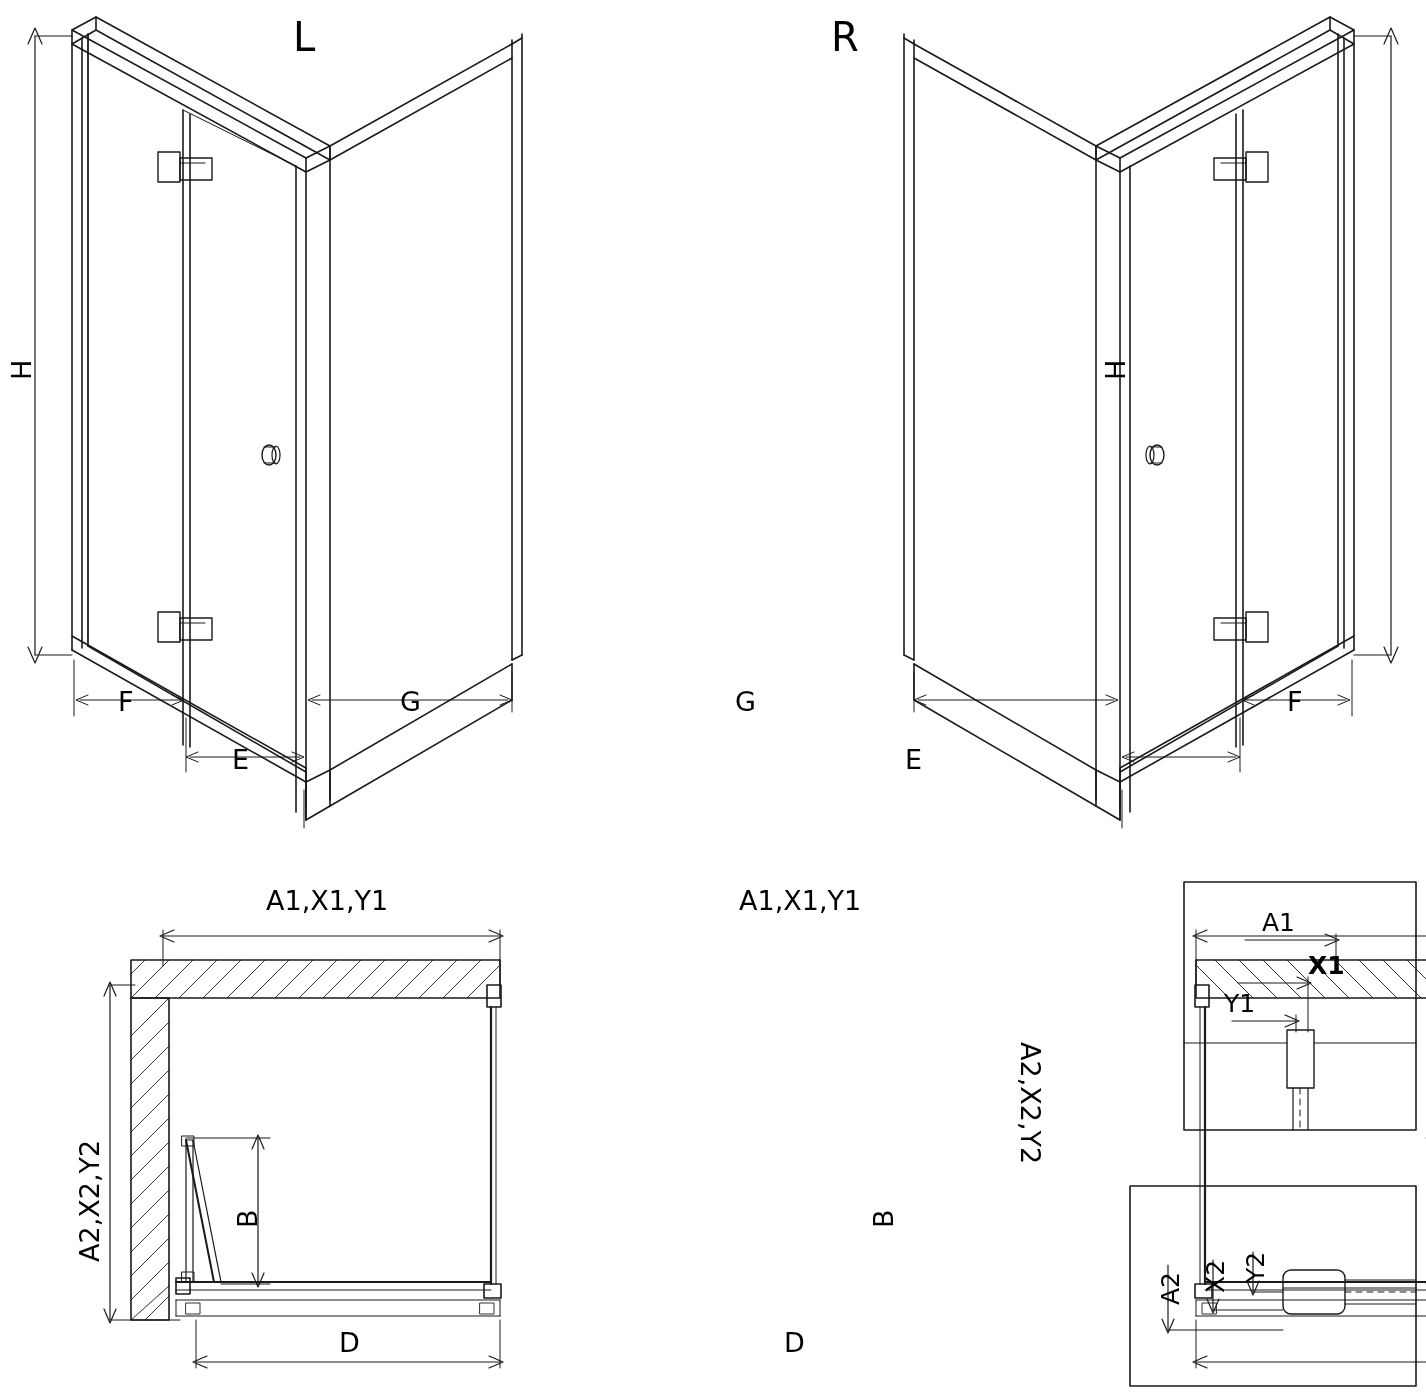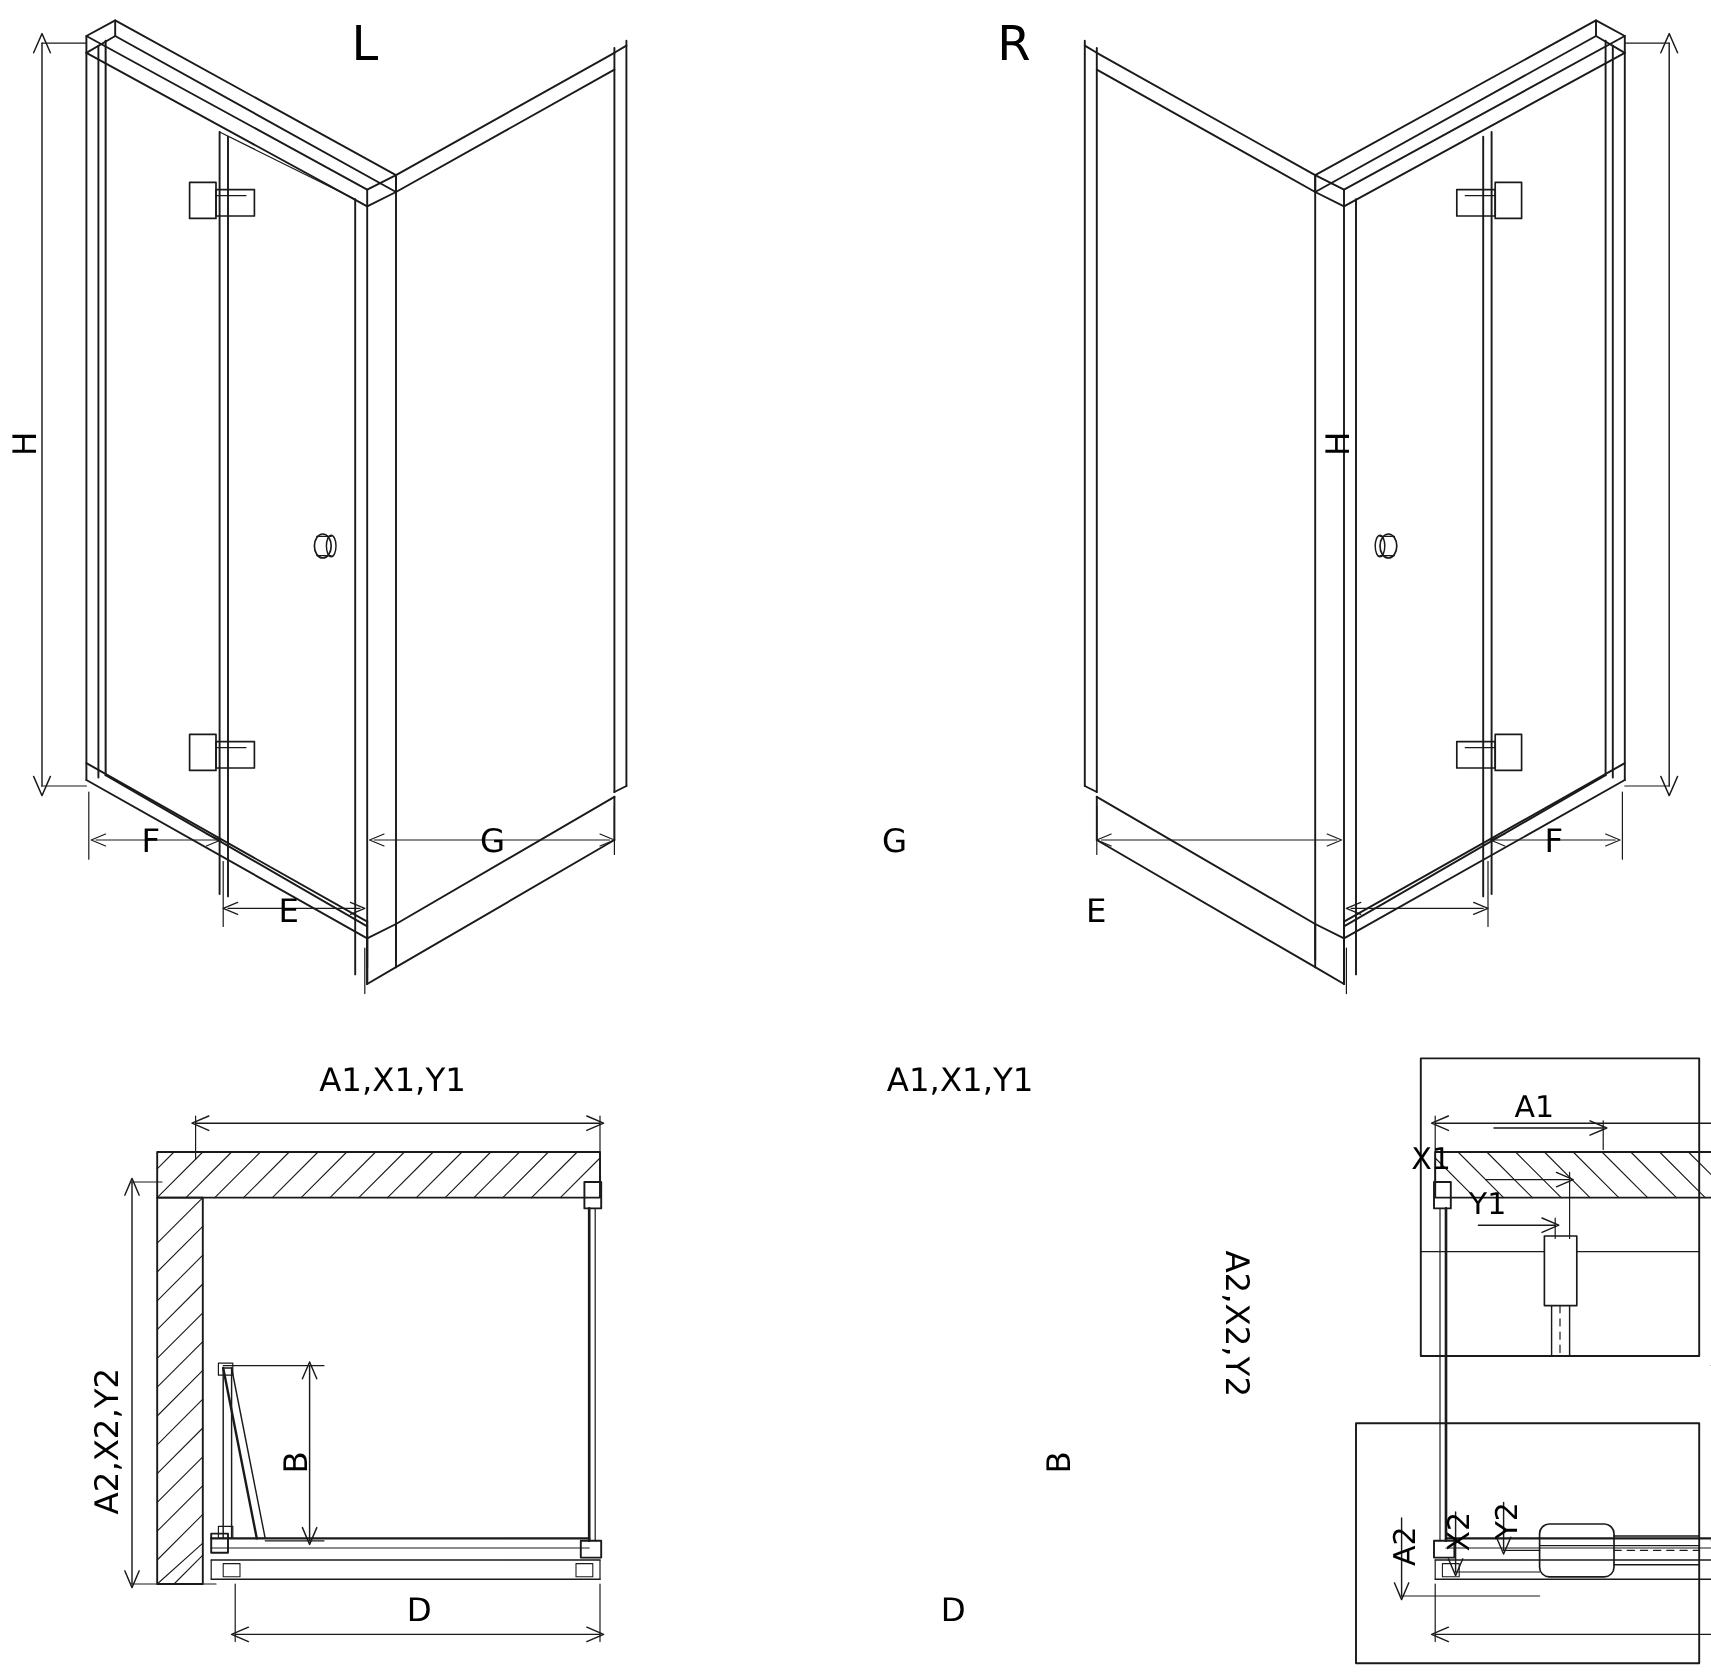--- a/index.html
+++ b/index.html
@@ -405,20 +405,20 @@
 <div class="lbl mid rot90" style="left:74px;top:1262px;">A2,X2,Y2</div>
 <div class="lbl mid rot90" style="left:232px;top:1228px;">B</div>
 <div class="lbl mid" style="left:339px;top:1327px;">D</div>
 
 <div class="lbl mid" style="left:739px;top:885px;">A1,X1,Y1</div>
 <div class="lbl mid rot90b" style="left:1046px;top:1042px;">A2,X2,Y2</div>
 <div class="lbl mid rot90" style="left:868px;top:1228px;">B</div>
 <div class="lbl mid" style="left:784px;top:1327px;">D</div>
 
 <div class="lbl sm" style="left:1262px;top:908px;text-align:right;">A1</div>
-<div class="lbl sm" style="left:1176px;top:951px;">X1</div>
+<div class="lbl sm" style="left:1308px;top:951px;font-weight:bold;">X1</div>
 <div class="lbl sm" style="left:1224px;top:989px;text-align:center;">Y1</div>
 
 <div class="lbl sm rot90" style="left:1156px;top:1305px;">A2</div>
 <div class="lbl sm rot90" style="left:1201px;top:1293px;">X2</div>
 <div class="lbl sm rot90" style="left:1241px;top:1283px;">Y2</div>
 
 </div>
 
 </body></html>

